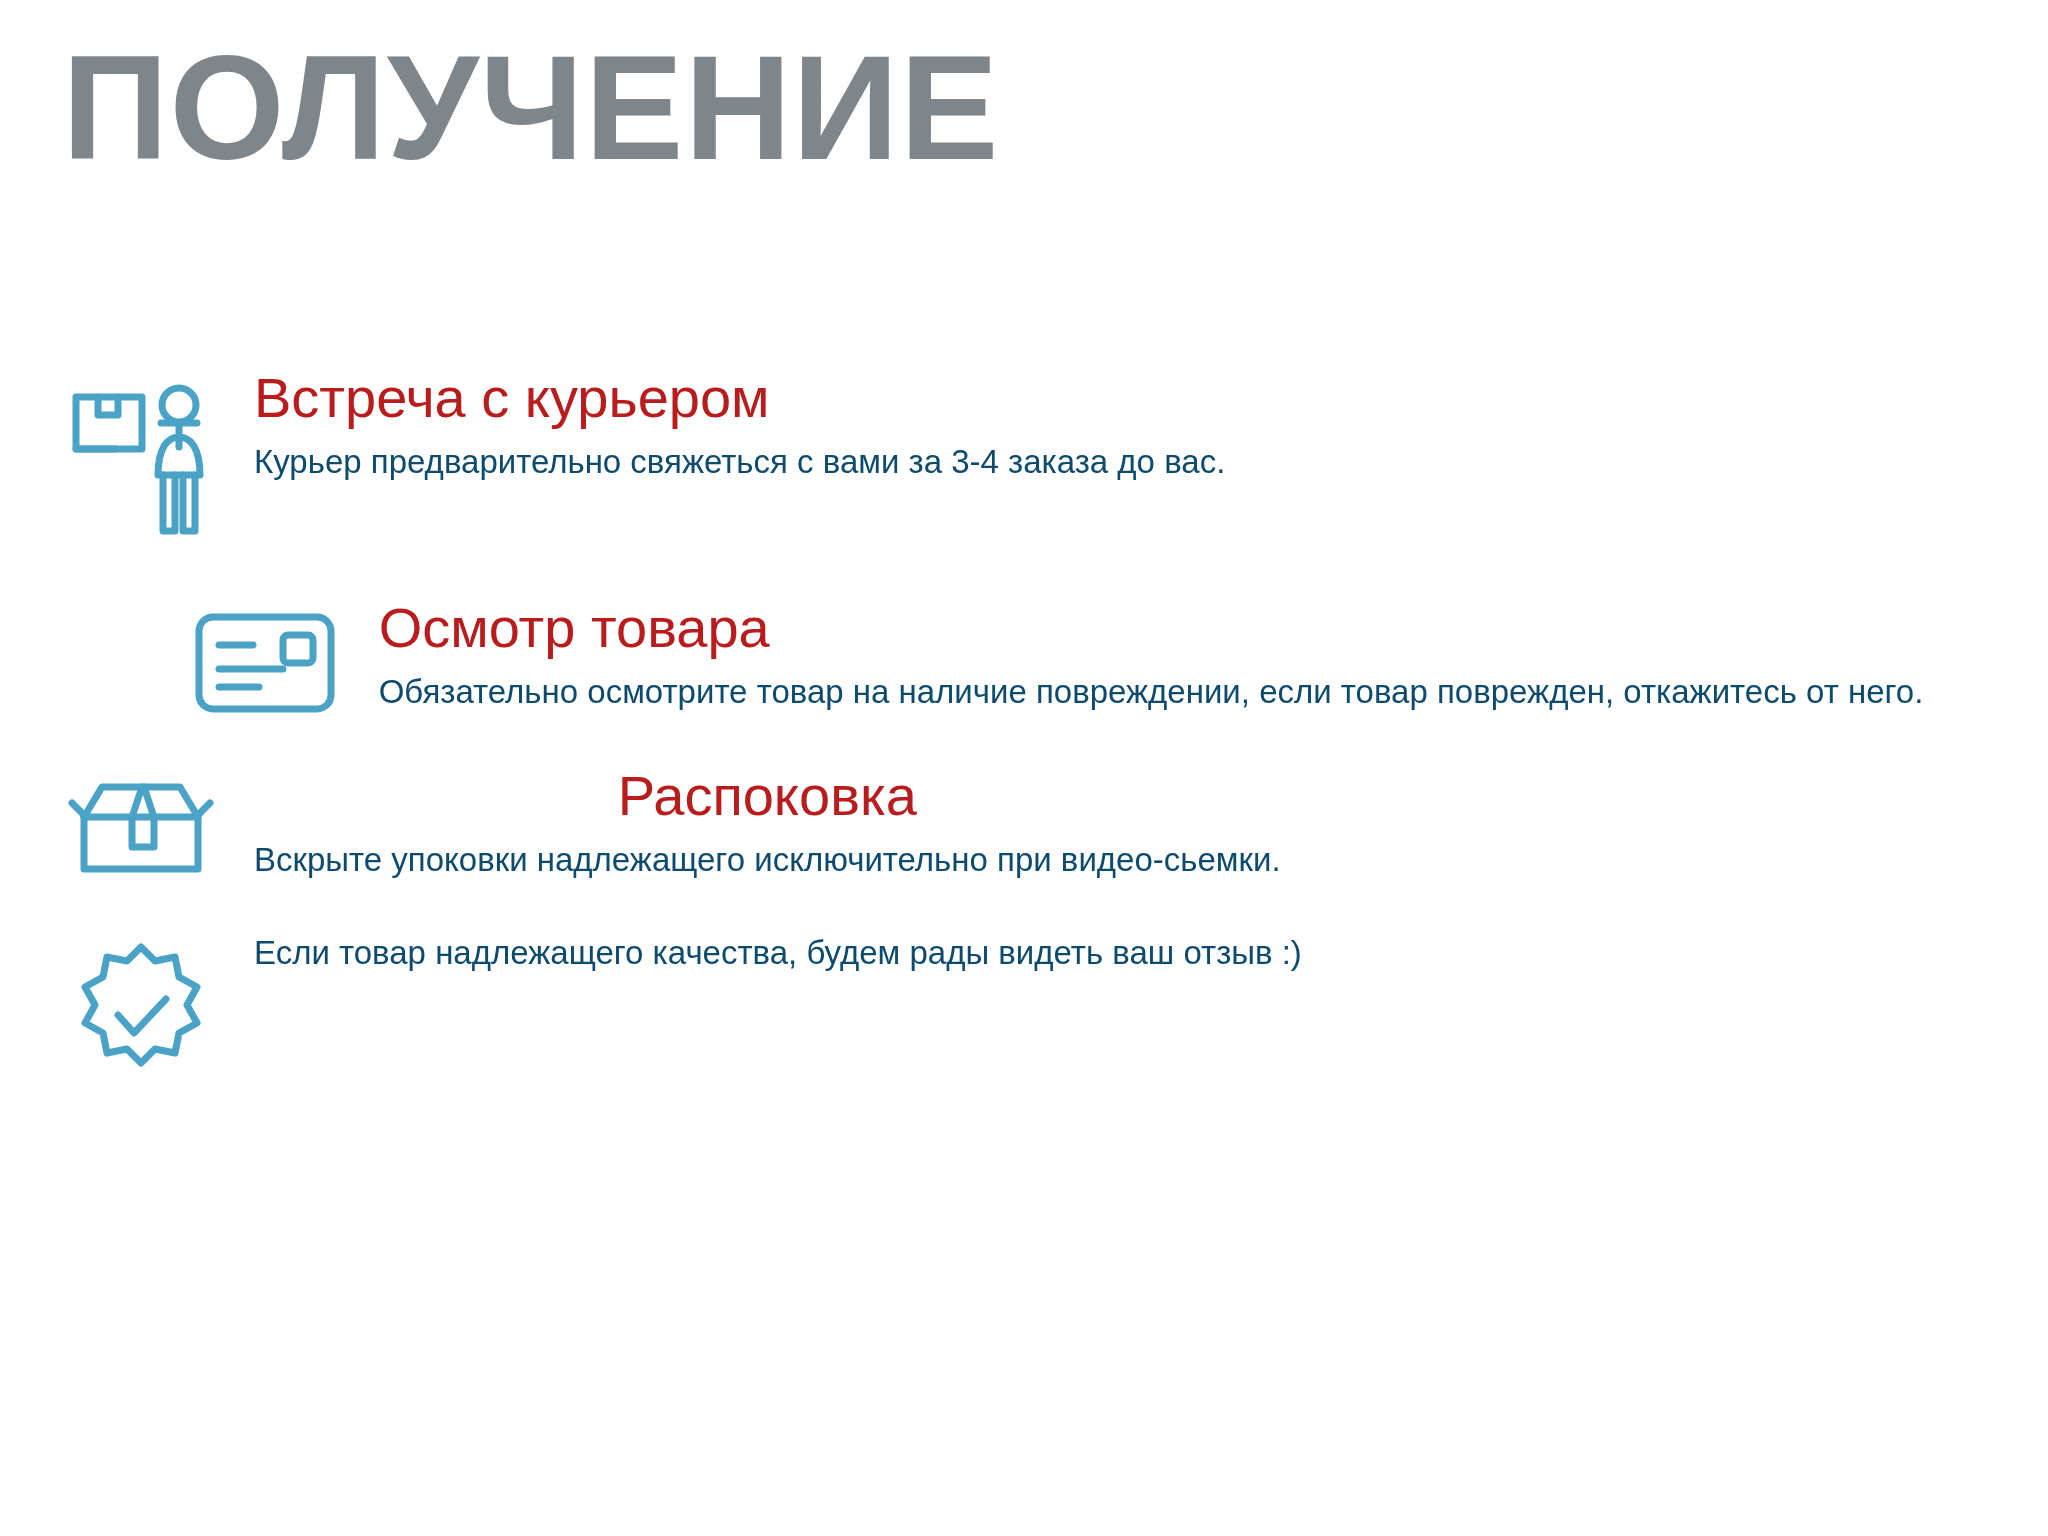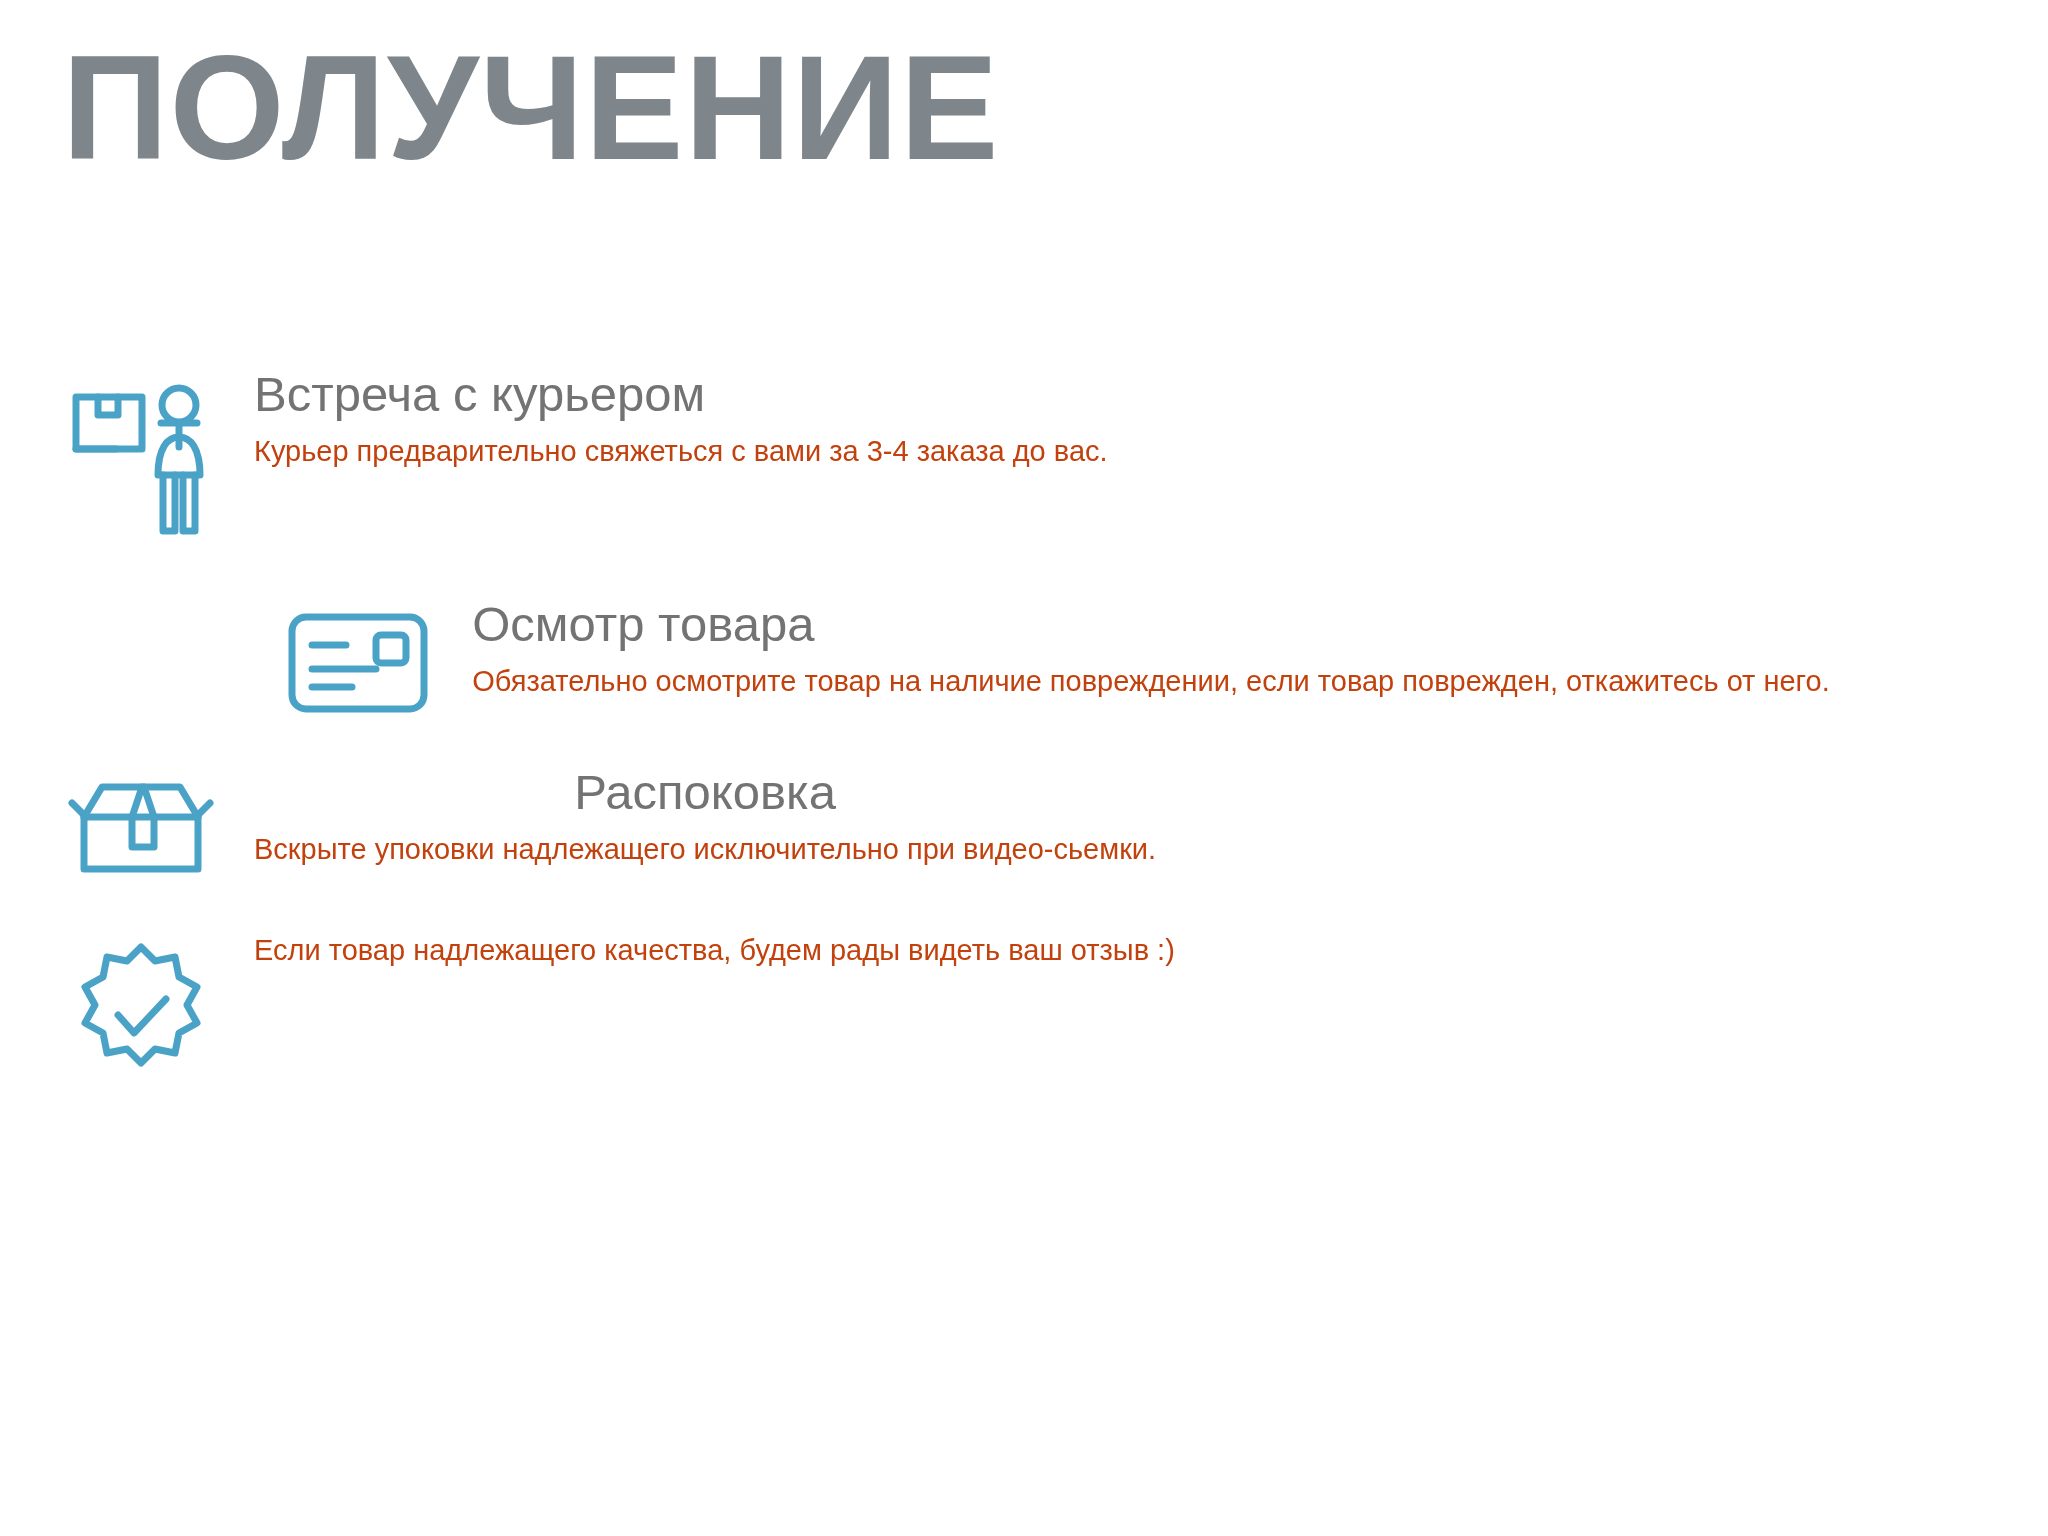--- a/index.html
+++ b/index.html
@@ -55,31 +55,31 @@
     padding-top: 8px;
     padding-left: 8px;
     box-sizing: border-box;
   }
 
   .step-body {
     padding-top: 0;
   }
 
   .step-title {
-    font-size: 49px;
+    font-size: 56px;
     font-weight: 400;
-    color: #737373;
+    color: #b91c1c;
     line-height: 1.12;
     margin: 0 0 10px 0;
   }
 
   .step-desc {
-    font-size: 29px;
+    font-size: 33px;
     font-weight: 400;
-    color: #c2410c;
+    color: #0c4a6e;
     line-height: 1.32;
     margin: 0;
     max-width: 1680px;
   }
 
   
   .step--meeting { margin-bottom: 52px; }
   .step--inspect { margin-bottom: 40px; justify-content: center; }
   .step--accept  { margin-bottom: 48px; }
   .step--unpack  { margin-bottom: 48px; text-align: center; }

